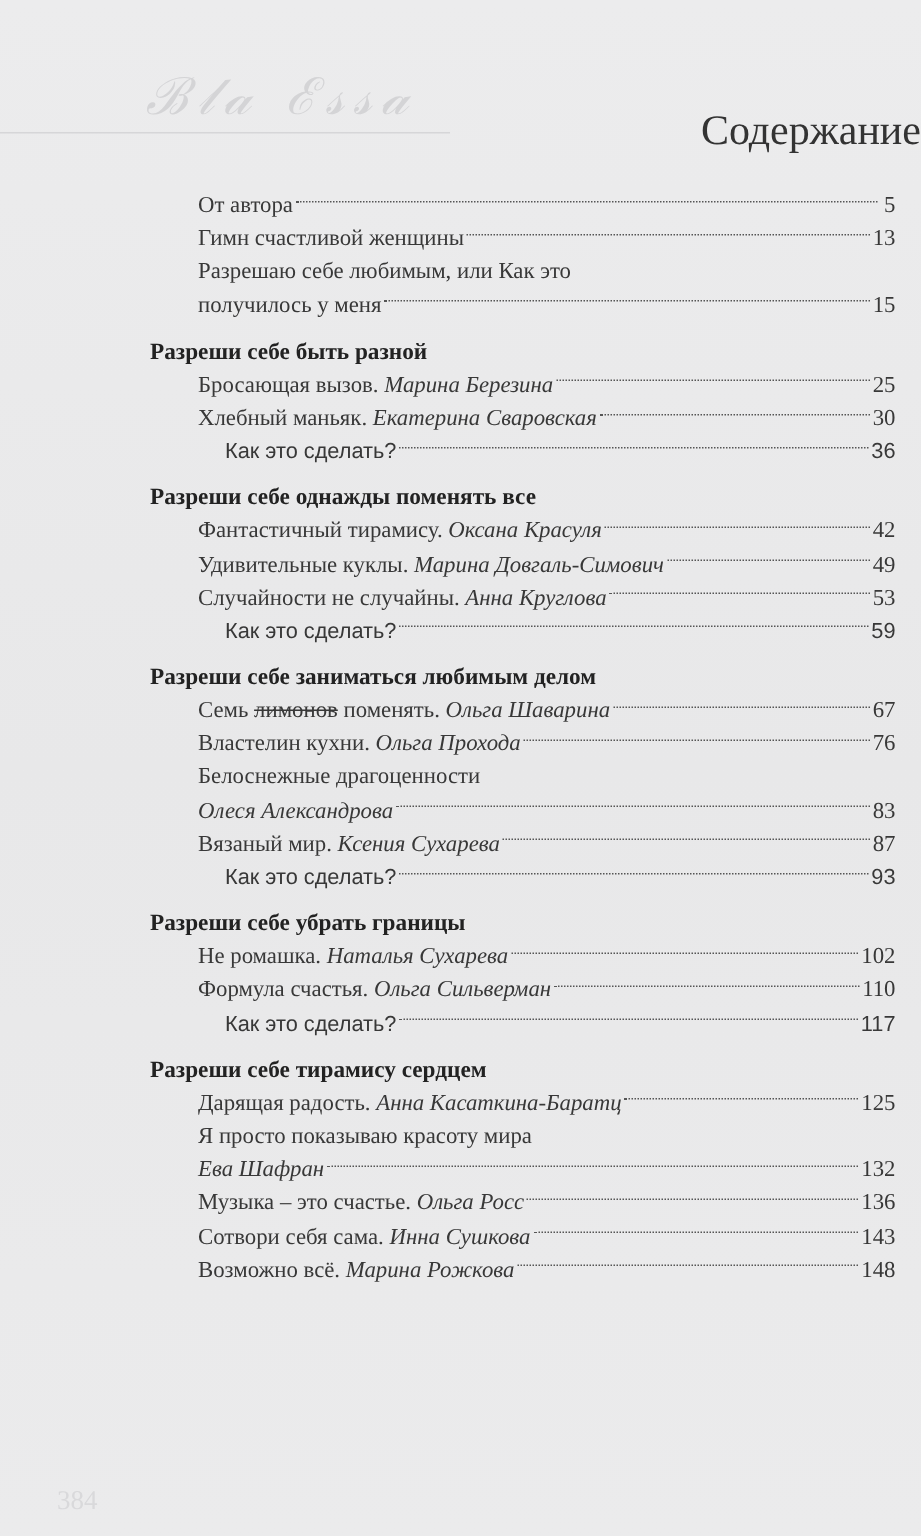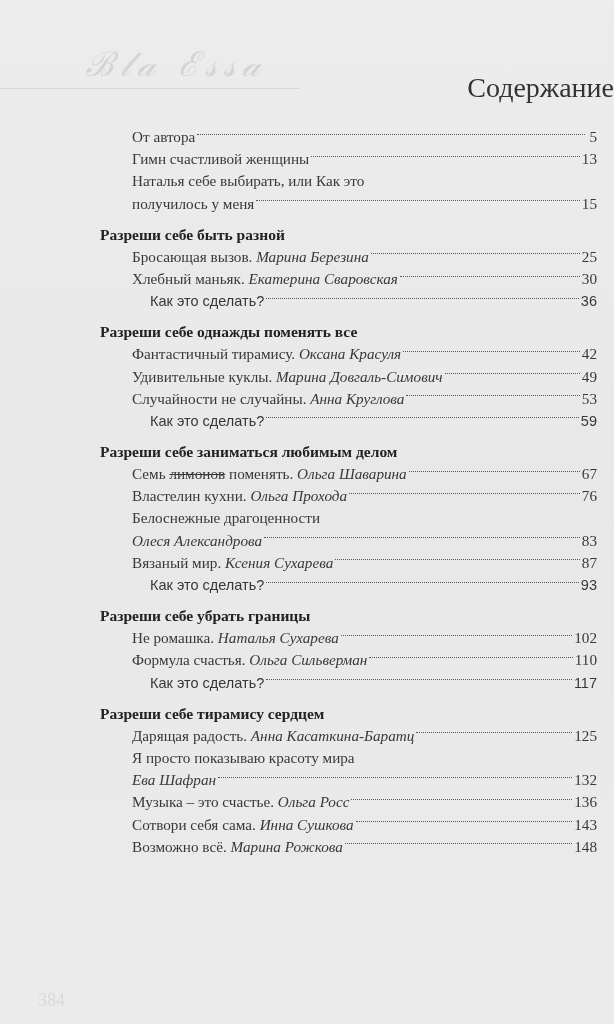--- a/index.html
+++ b/index.html
@@ -8,21 +8,21 @@
     background:#ebebec;
     font-family:"DejaVu Serif", "Liberation Serif", serif;
     color:#2e2e2e;
     position:relative;
   }
   .page {
     position:absolute; left:0; top:0; width:614px; height:1024px;
     background:linear-gradient(180deg,#ececed 0%,#e8e8e9 50%,#ebebec 100%);
   }
   .ghost-sig {
-    position:absolute; left:85px; top:40px;
+    position:absolute; left:97px; top:40px;
     font-family:"DejaVu Serif", serif; font-style:italic;
     font-size:34px; color:#d4d4d6; letter-spacing:6px;
   }
   .ghost-line {
     position:absolute; left:0; top:88px; width:300px; height:1px;
     background:#d6d6d8;
   }
   .title {
     position:absolute; left:0; width:614px; top:72px;
     text-align:right; font-size:28px; color:#333;
@@ -69,21 +69,21 @@
     <div class="row l1">
       <span>От автора</span>
       <span class="dots"></span>
       <span class="num">5</span>
     </div>
     <div class="row l1">
       <span>Гимн счастливой женщины</span>
       <span class="dots"></span>
       <span class="num">13</span>
     </div>
-    <div class="cont">Наталья себе выбирать, или Как это</div>
+    <div class="cont">Разрешаю себе любимым, или Как это</div>
     <div class="row l1">
       <span>получилось у меня</span>
       <span class="dots"></span>
       <span class="num">15</span>
     </div>
 
     <div class="section">Разреши себе быть разной</div>
     <div class="row l1">
       <span>Бросающая вызов.</span>&nbsp;<i>Марина Березина</i>
       <span class="dots"></span>

